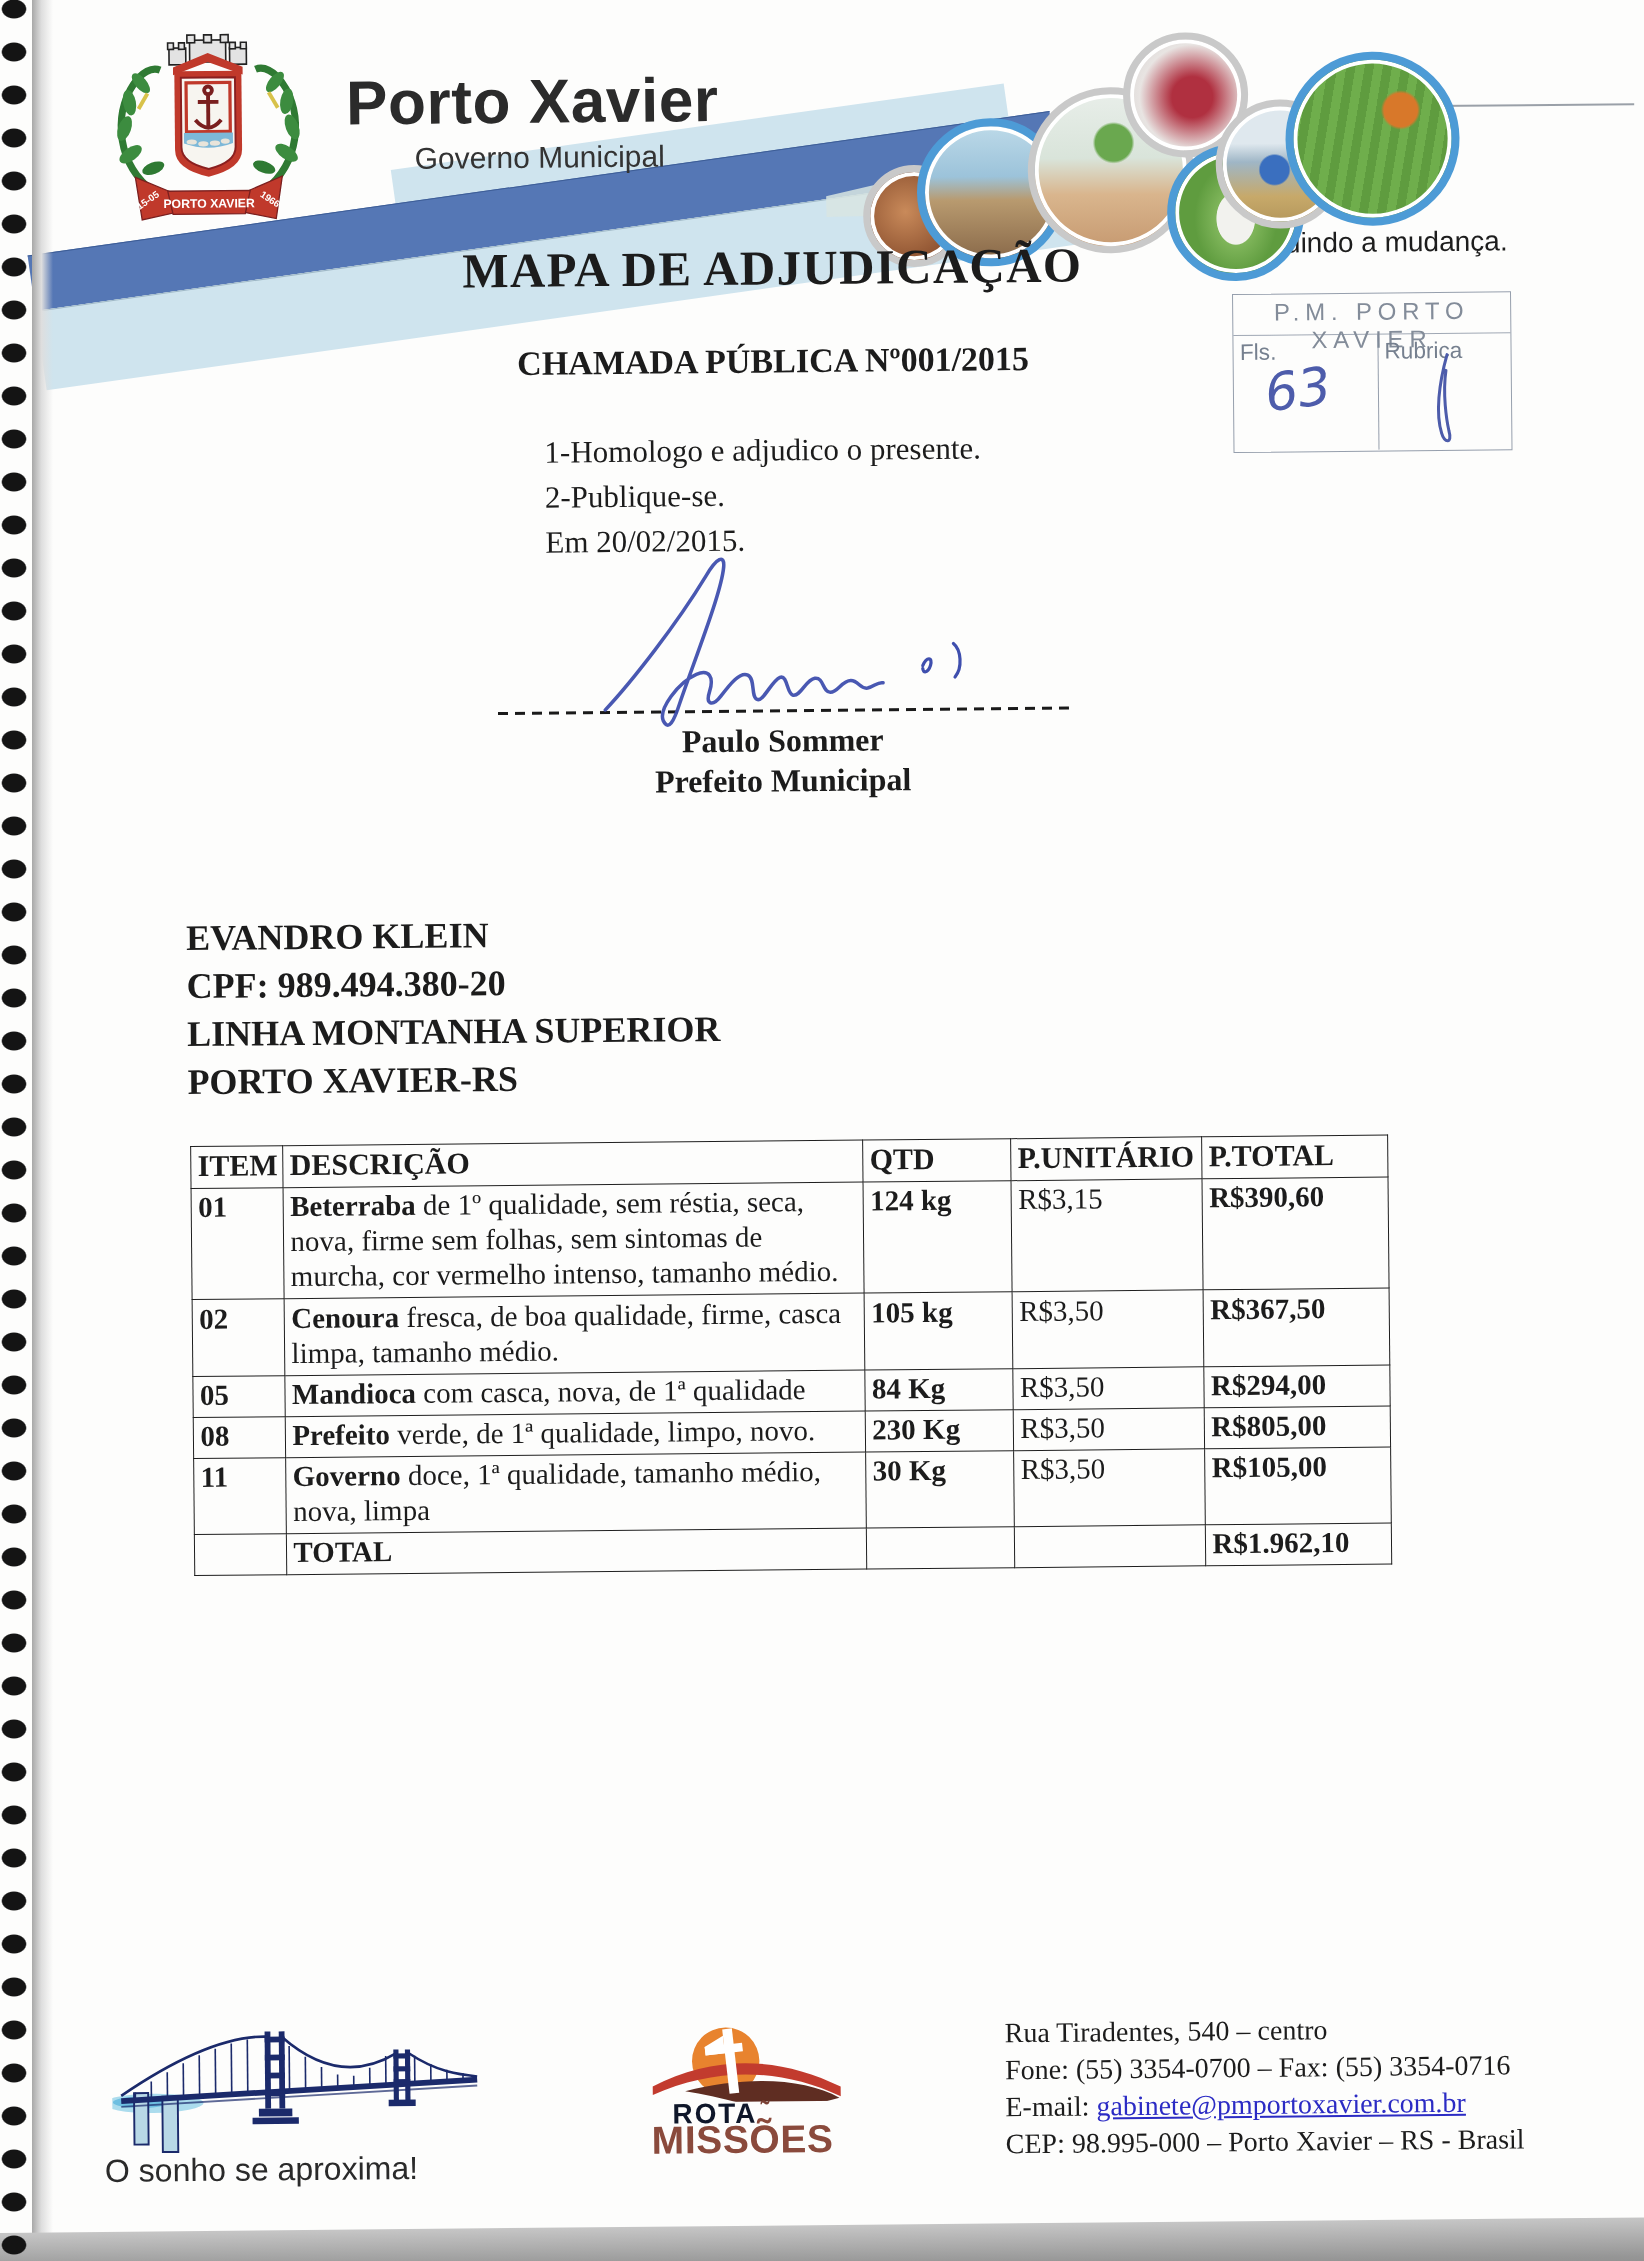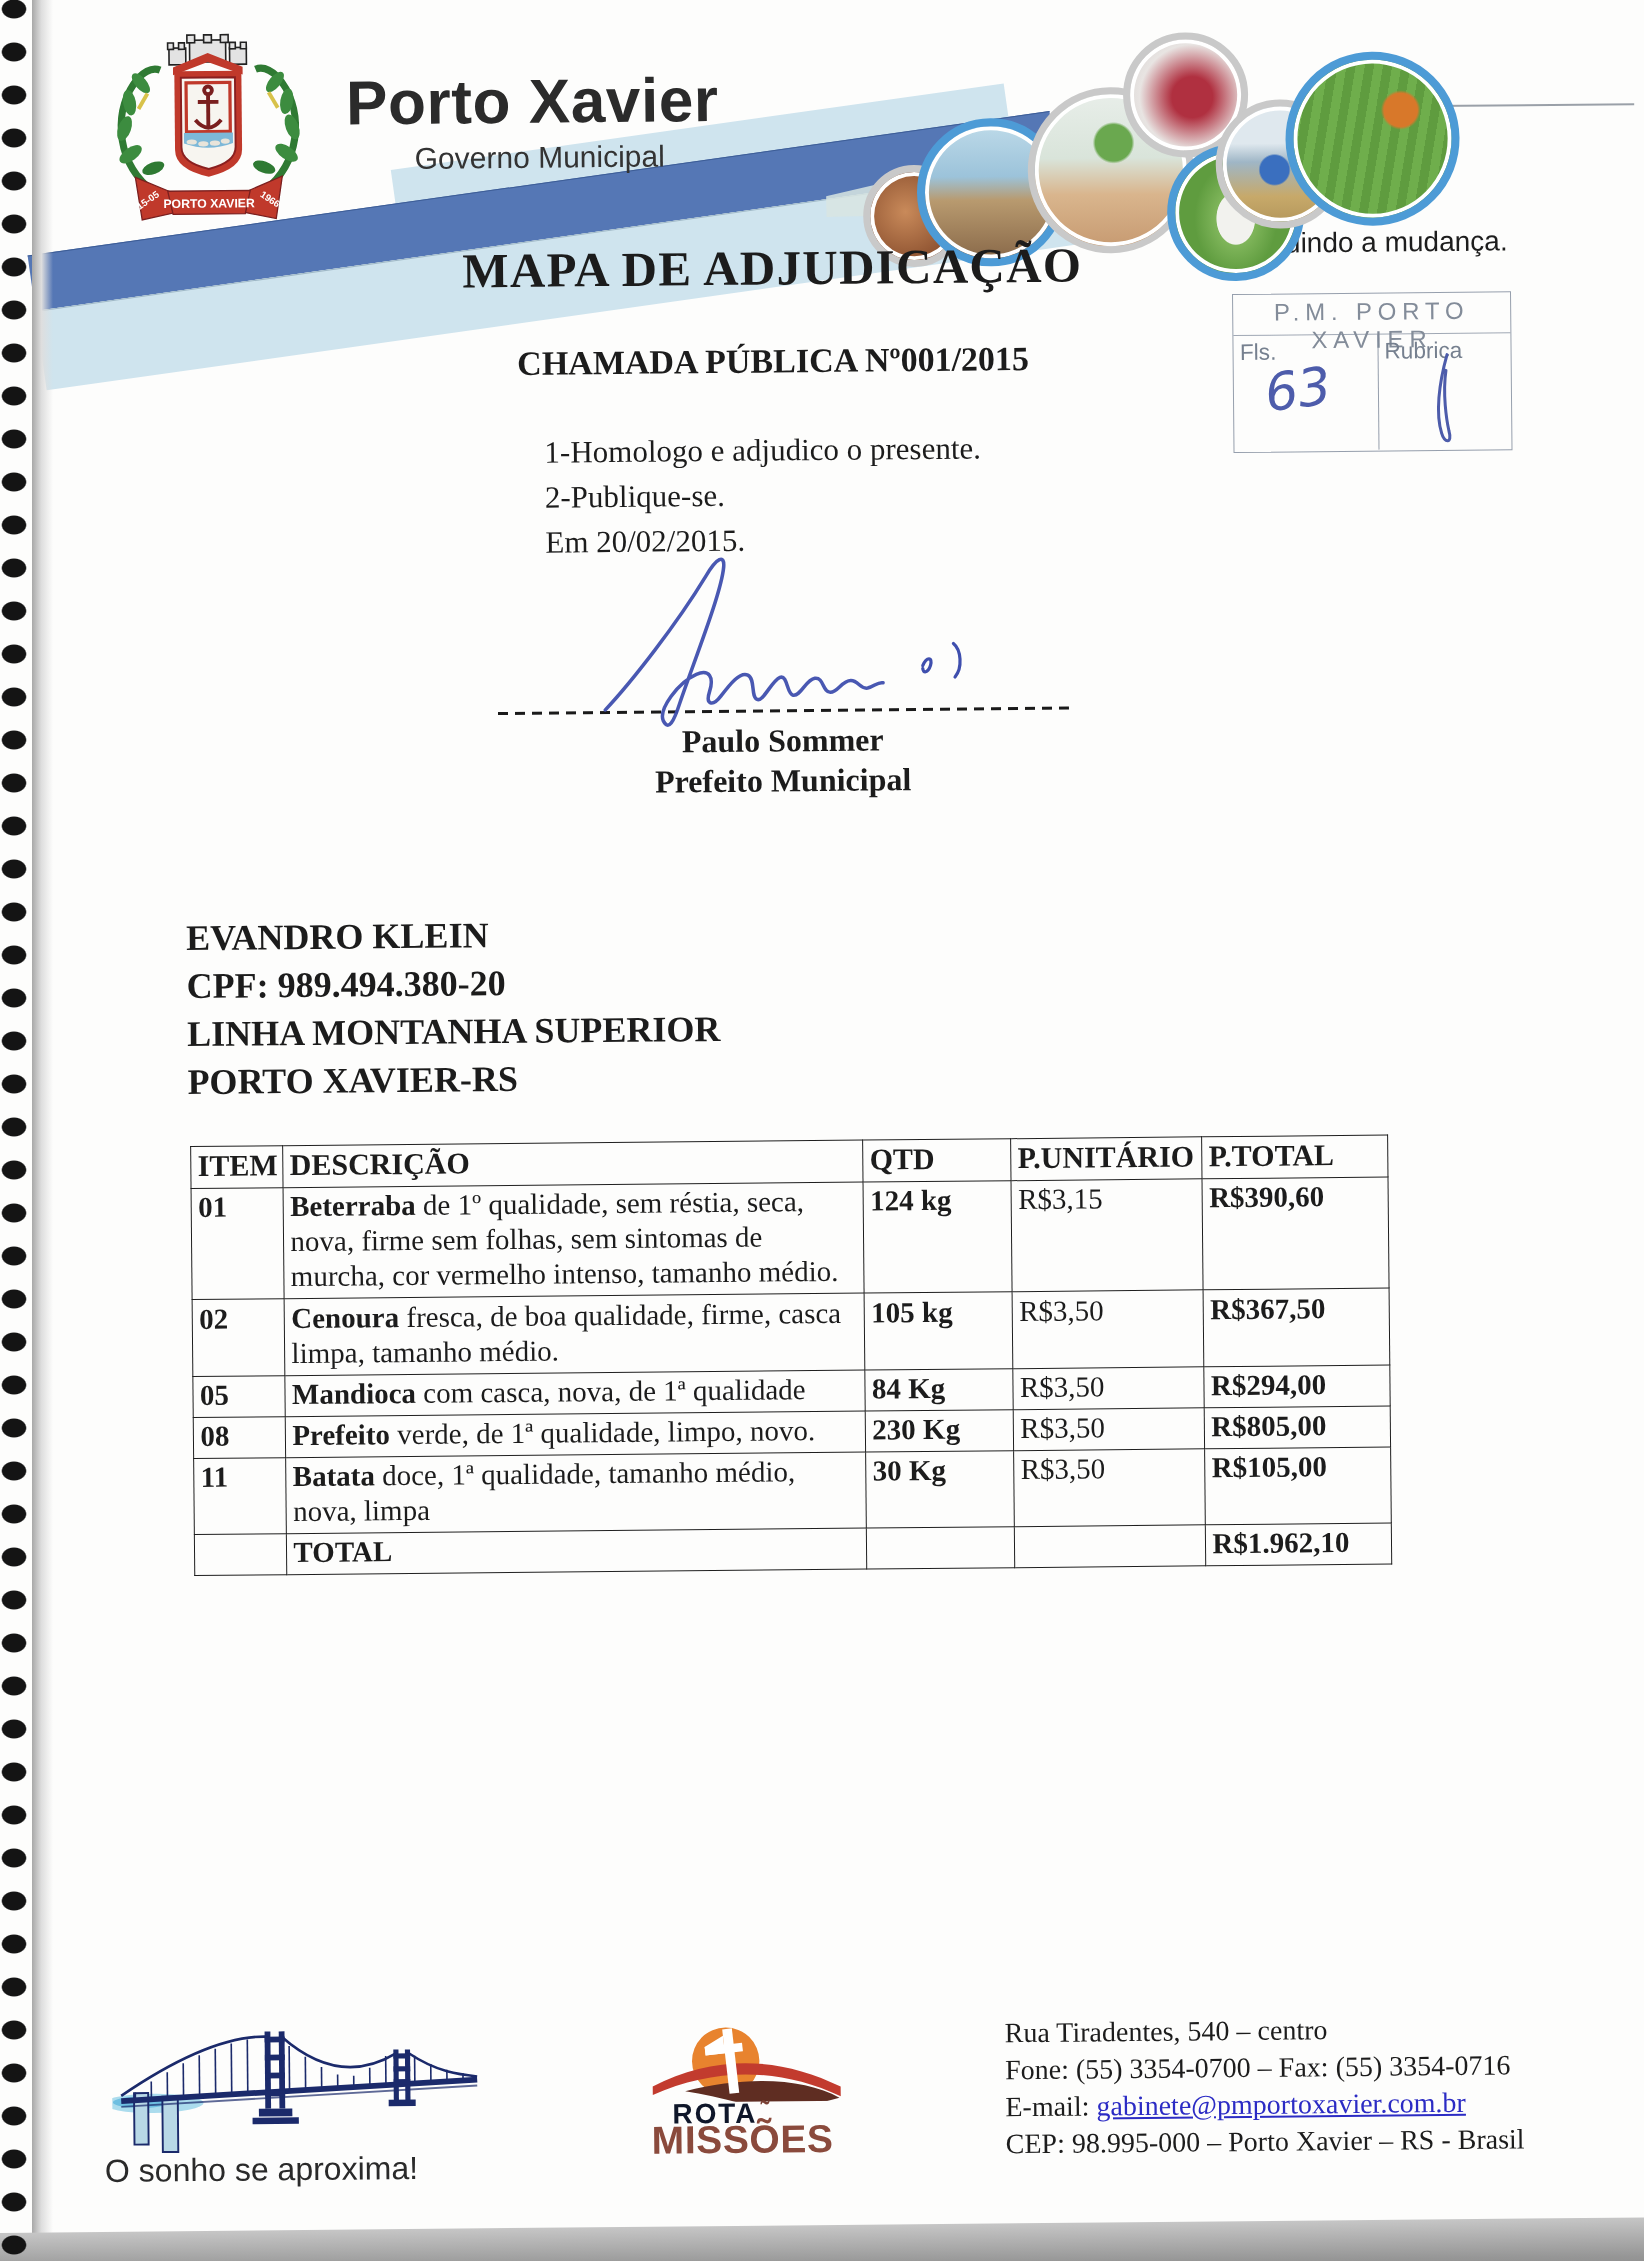--- a/index.html
+++ b/index.html
@@ -259,21 +259,21 @@
       </tr>
       <tr style="height:32px">
         <td class="c-item">08</td>
         <td><span class="bold">Prefeito</span><span> verde, de 1ª qualidade, limpo, novo.</span></td>
         <td class="c-qtd">230 Kg</td>
         <td>R$3,50</td>
         <td class="c-total">R$805,00</td>
       </tr>
       <tr style="height:72px">
         <td class="c-item">11</td>
-        <td><span class="bold">Batata</span><span> doce, 1ª qualidade, tamanho médio, nova, limpa</span></td>
+        <td><span class="bold">Governo</span><span> doce, 1ª qualidade, tamanho médio, nova, limpa</span></td>
         <td class="c-qtd">30 Kg</td>
         <td>R$3,50</td>
         <td class="c-total">R$105,00</td>
       </tr>
       <tr style="height:34px">
         <td></td>
         <td class="bold">TOTAL</td>
         <td></td>
         <td></td>
         <td class="c-total">R$1.962,10</td>

